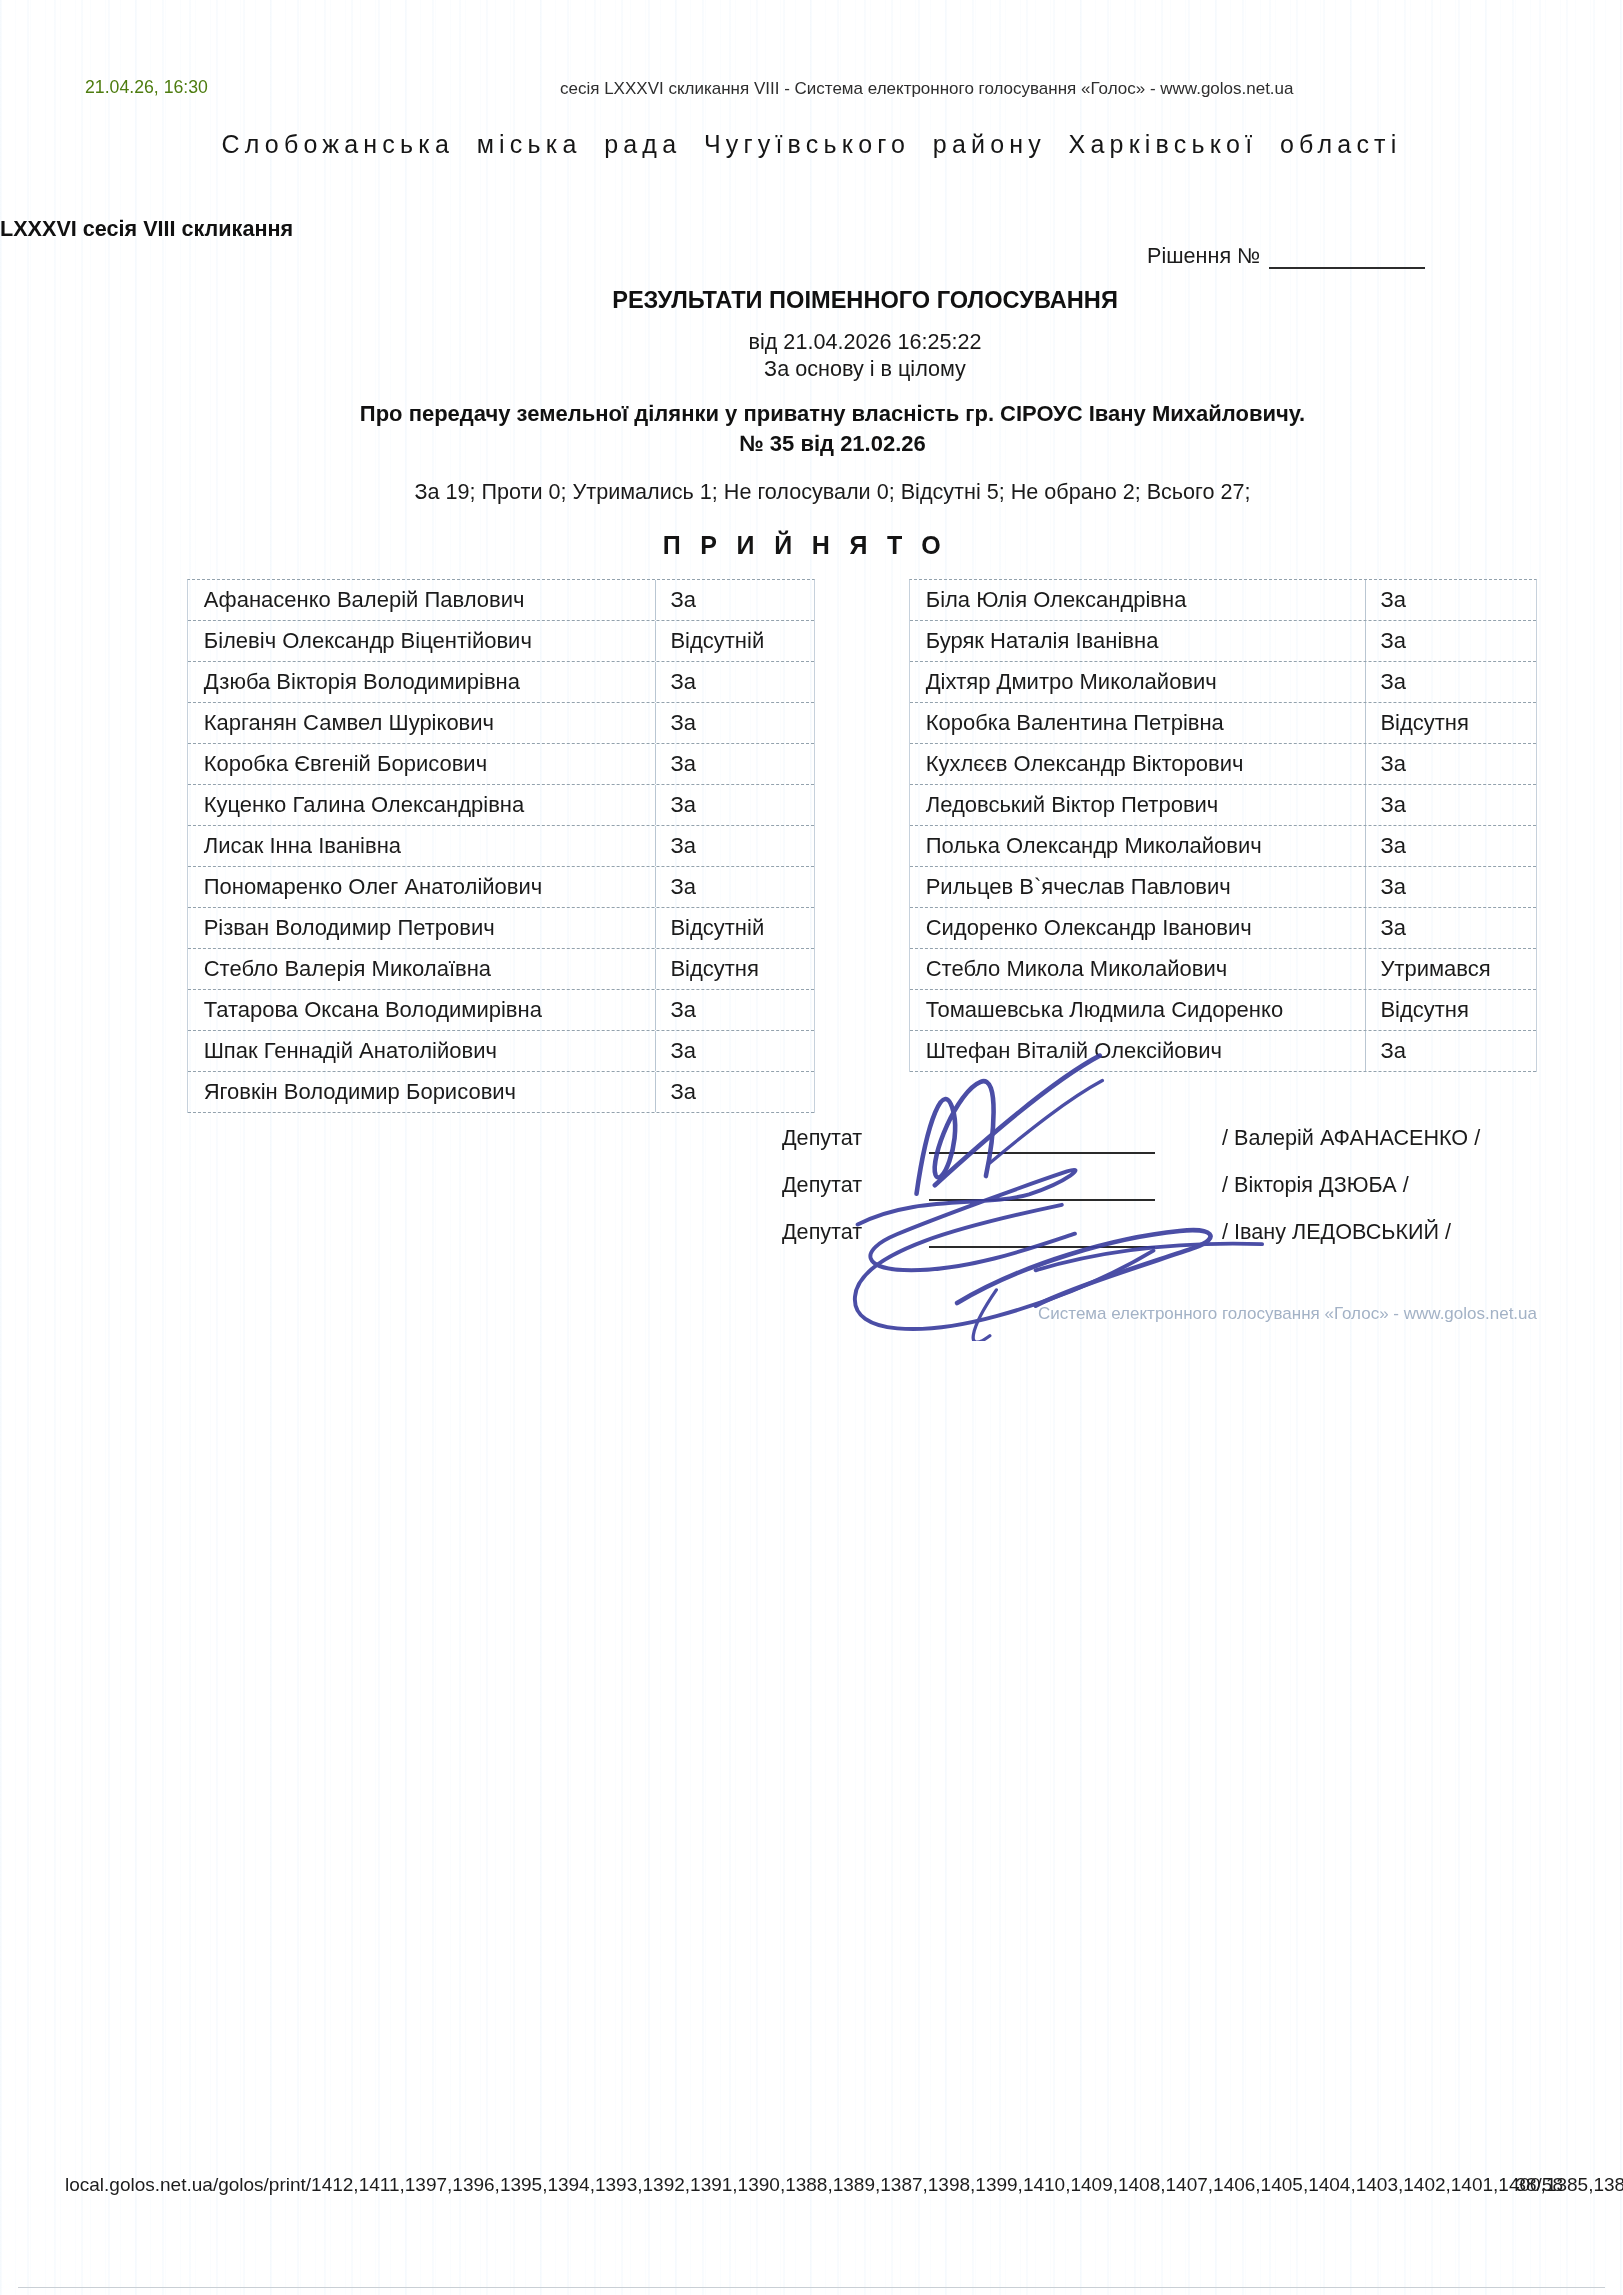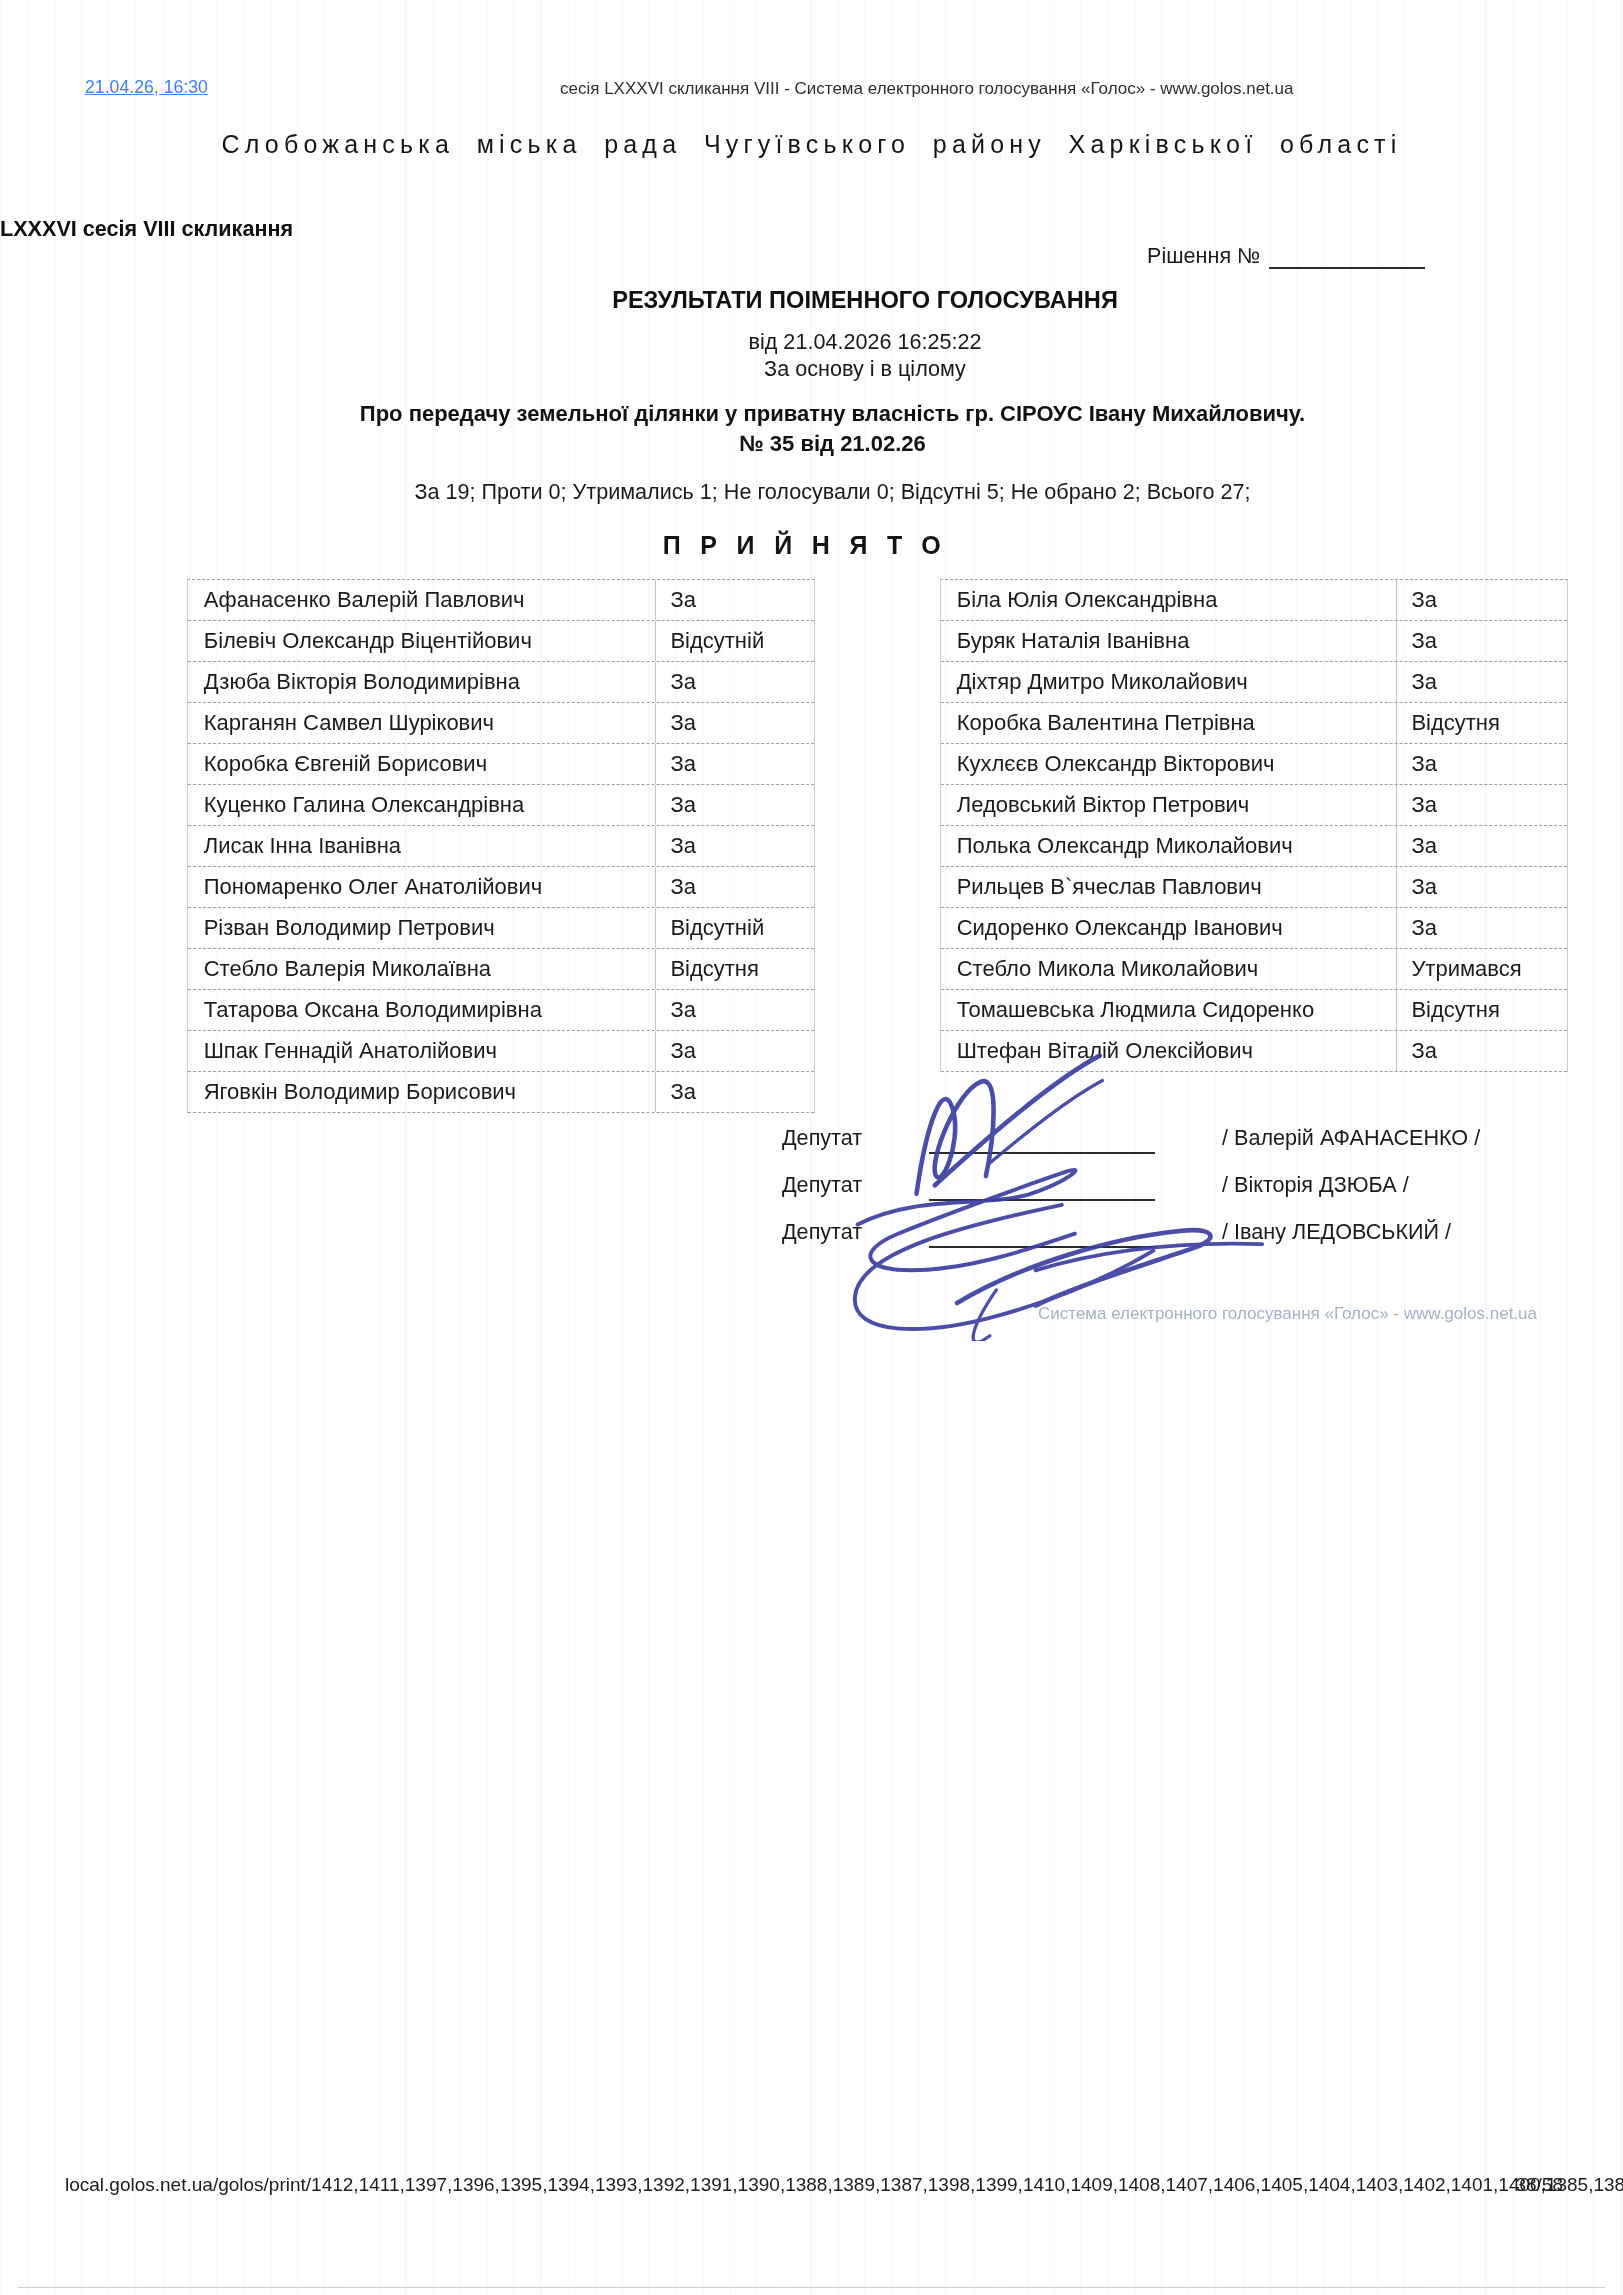--- a/index.html
+++ b/index.html
@@ -12,21 +12,21 @@
     overflow:hidden;
   }
   .scan-noise{
     position:absolute;inset:0;
     background:
       repeating-linear-gradient(90deg, rgba(110,170,225,0.045) 0 2px, transparent 2px 27px),
       repeating-linear-gradient(90deg, rgba(130,190,235,0.03) 0 1.3px, transparent 1.3px 15px);
     pointer-events:none;
   }
   .abs{position:absolute;}
-  .print-header-ts{left:85px;top:77px;font-size:17.7px;color:#3b82f6;text-decoration:underline;}
+  .print-header-ts{left:85px;top:77px;font-size:17.7px;color:#4d7c0f;}
   .print-header-title{left:560px;top:79px;font-size:17px;color:#2e2e2e;}
   .council-title{
     left:0;right:0;top:130px;text-align:center;
     font-size:25px;font-weight:500;letter-spacing:5.2px;word-spacing:10.5px;color:#161616;
   }
   .session-line{left:0;right:0;top:216px;text-align:left;font-size:21.6px;font-weight:bold;color:#111;}
   .decision-line{left:1147px;top:243px;font-size:21.6px;color:#1c1c1c;white-space:nowrap;}
   .decision-blank{display:inline-block;width:156px;height:22px;border-bottom:2.6px solid #2c2c2c;margin-left:9.2px;vertical-align:bottom;}
   .results-title{left:107px;right:0;top:287px;text-align:center;font-size:23.6px;font-weight:bold;color:#111;}
   .datetime-line{left:107px;right:0;top:329px;text-align:center;font-size:21.6px;color:#191919;}
@@ -37,21 +37,21 @@
   .verdict{left:0;right:0;top:531px;text-align:center;font-size:25px;font-weight:bold;letter-spacing:19.6px;color:#141414;}
 
   .vtable{
     position:absolute;top:579px;width:628px;
     border-top:1.3px dashed #93a2ad;
     border-left:1.3px solid #c6d1dc;
     border-right:1.3px solid #c6d1dc;
     box-sizing:border-box;
   }
   .vt-left{left:187px;}
-  .vt-right{left:940px;}
+  .vt-right{left:909px;}
   .vrow{
     display:flex;height:41px;align-items:center;
     border-bottom:1.3px dashed #93a2ad;
     box-sizing:border-box;
   }
   .cell{font-size:22px;color:#1b1b1b;white-space:nowrap;overflow:hidden;}
   .cell.name{padding-left:15.7px;box-sizing:border-box;}
   .vt-left .cell.name{width:467px;}
   .vt-right .cell.name{width:455px;}
   .cell.vote{flex:1;border-left:1.3px solid #b9c6d2;align-self:stretch;display:flex;align-items:center;padding-left:14.4px;box-sizing:border-box;}

